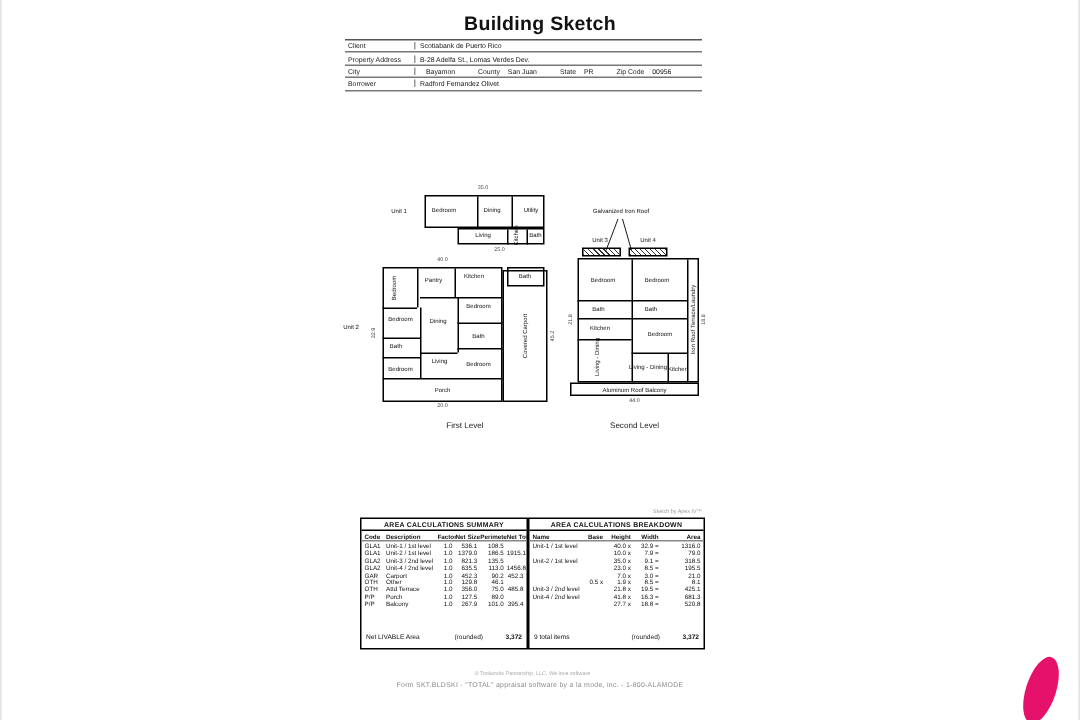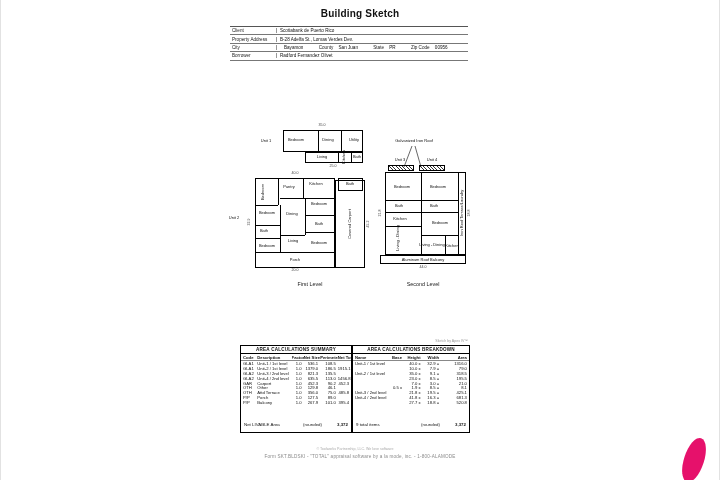--- a/index.html
+++ b/index.html
@@ -1,20 +1,20 @@
 <!DOCTYPE html>
 <html><head>
 <meta charset="utf-8">
 <style>
   html,body{margin:0;padding:0;background:#fff;}
   .page{position:relative;width:720px;height:480px;background:#ffffff;overflow:hidden;
         font-family:"Liberation Sans", sans-serif;color:#111;}
   .edge{position:absolute;top:0;bottom:0;width:1px;background:#e2e2e2;}
   .title{position:absolute;left:0;right:0;top:8px;text-align:center;
-         font-size:10px;font-weight:bold;letter-spacing:.2px;}
+         font-size:13px;font-weight:bold;letter-spacing:.2px;}
   
   .hdr{position:absolute;left:230px;top:26px;width:238px;border-top:1px solid #555;font-size:4.6px;}
   .hrow{display:flex;align-items:center;height:7.4px;border-bottom:1px solid #777;}
   .hlab{width:44px;padding-left:2px;border-right:1px solid #999;color:#222;}
   .hval{flex:1;padding-left:3px;white-space:nowrap;}
   .hseg{margin-left:14px;color:#222;}
   .hsegv{margin-left:4px;}
   
   .w{position:absolute;border:1.2px solid #000;box-sizing:border-box;}
   .ln{position:absolute;background:#000;}

